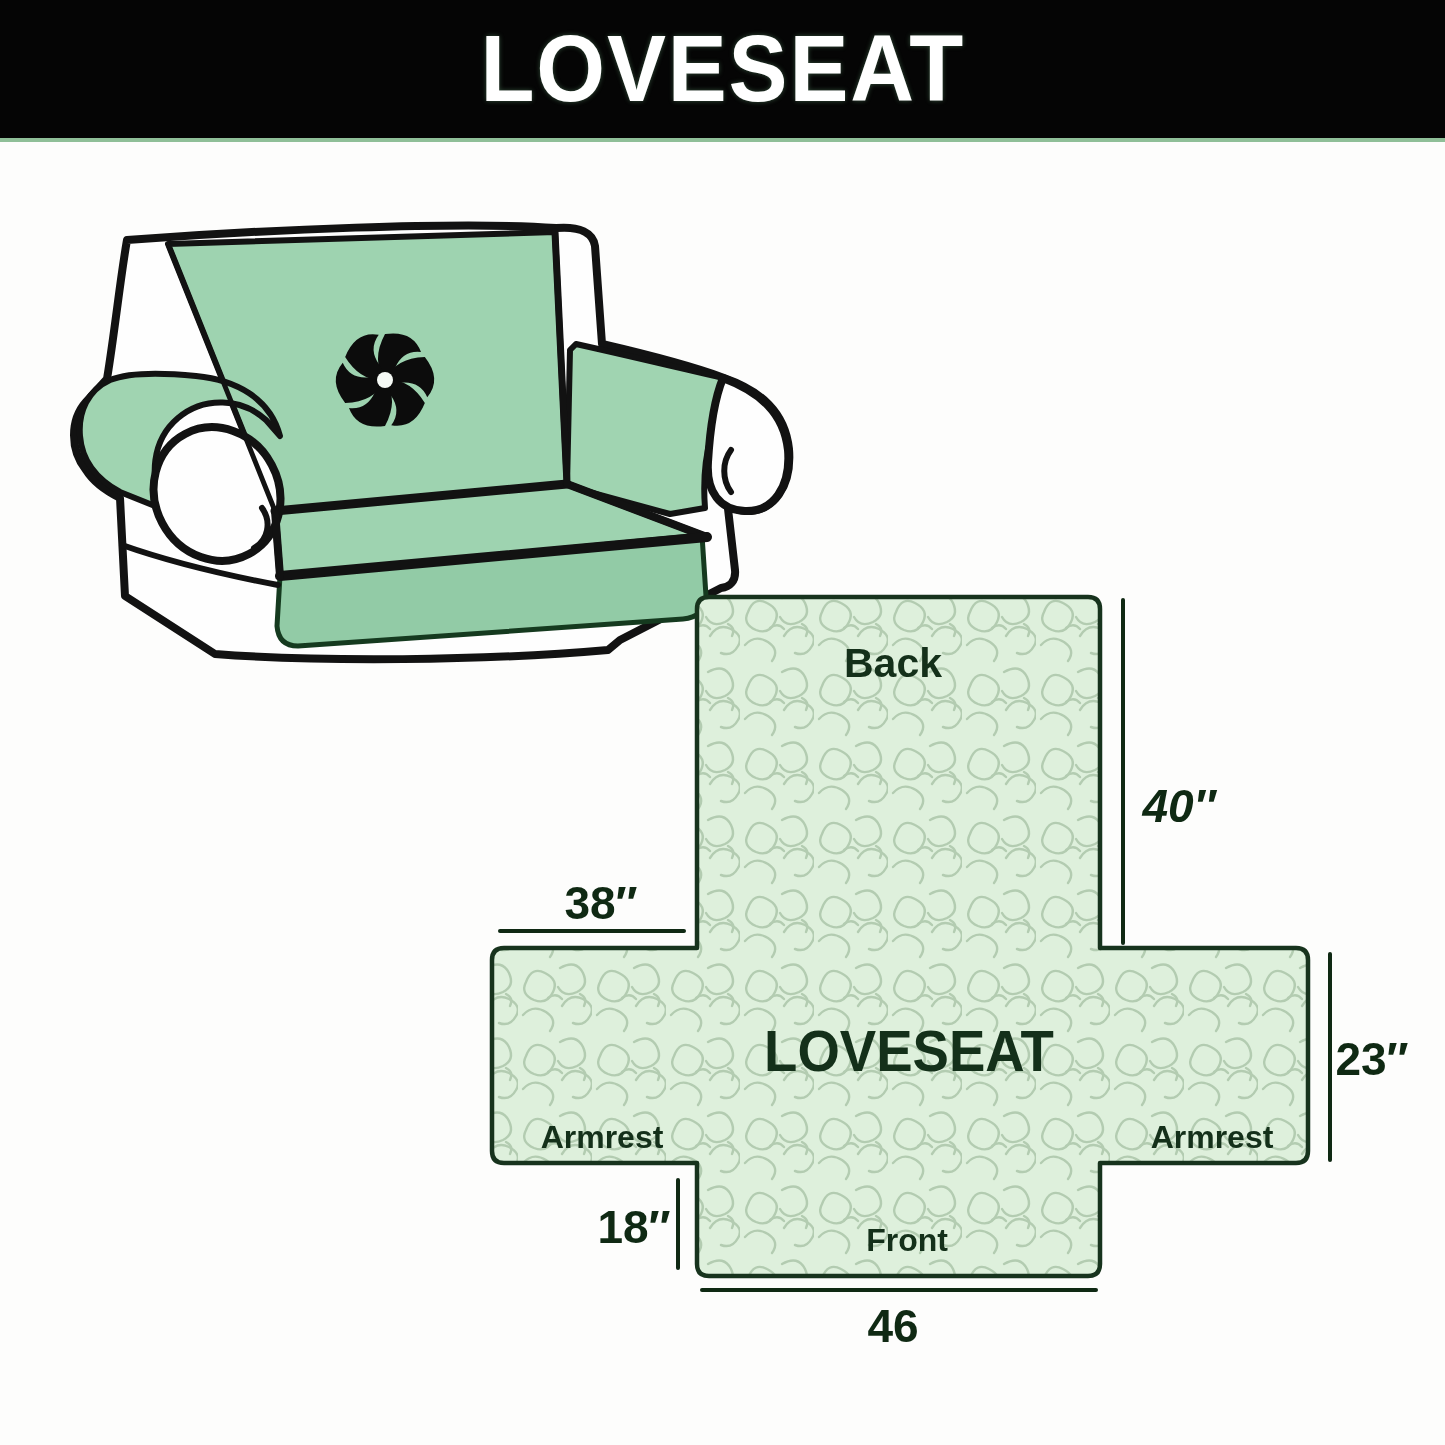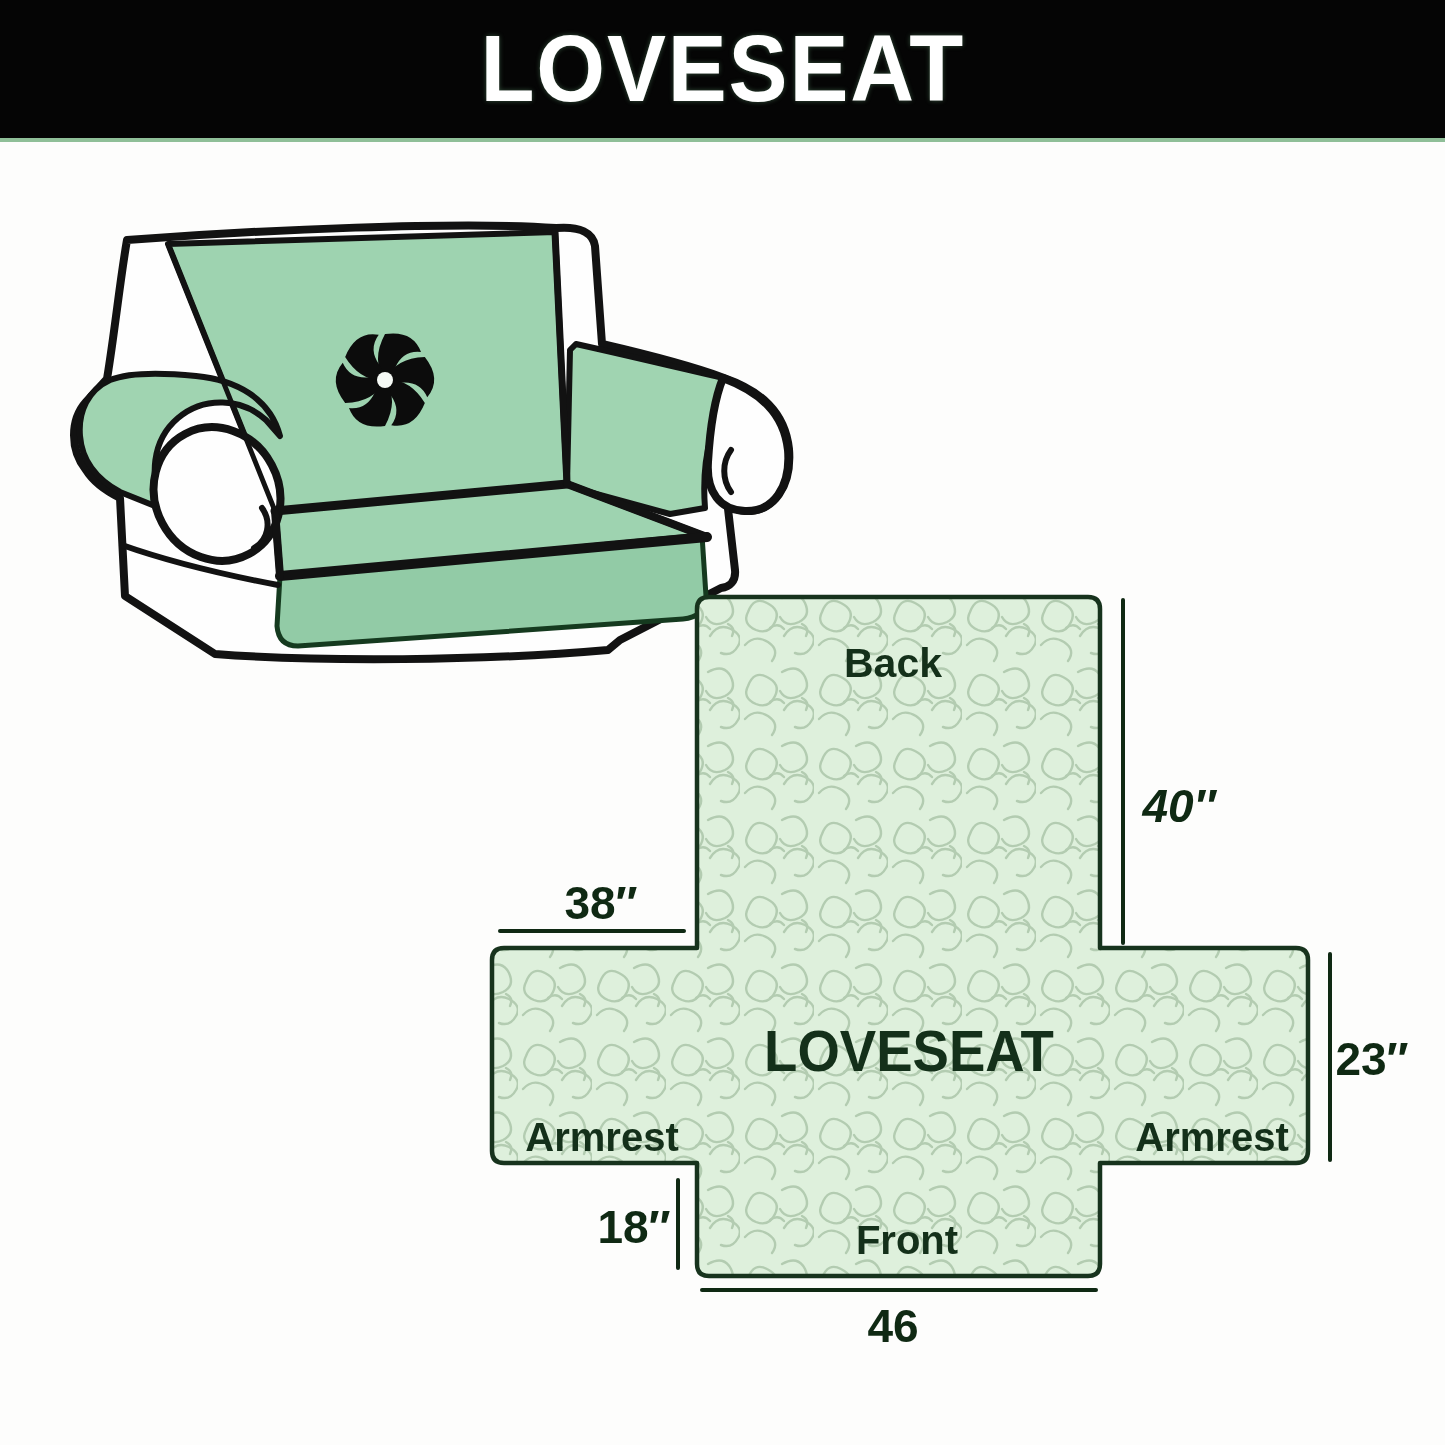--- a/index.html
+++ b/index.html
@@ -21,21 +21,21 @@
   }
   
   .art{position:absolute;}
   
   .lbl{
     position:absolute;color:#14301a;font-weight:bold;white-space:nowrap;
     transform:translate(-50%,-50%);line-height:1;
   }
   .lbl.center-big{font-size:58px;letter-spacing:0px;transform:translate(-50%,-50%) scaleX(.94);}
   .lbl.sec{font-size:41px;}
-  .lbl.sec-sm{font-size:40px;}
+  .lbl.sec-sm{font-size:32px;}
   .lbl.dim{font-size:46px;color:#0f2913;}
   
   .dline{position:absolute;background:#0f2913;border-radius:2px;}
 </style>
 </head>
 <body>
 
 <div class="page">
 
   <div class="banner">

